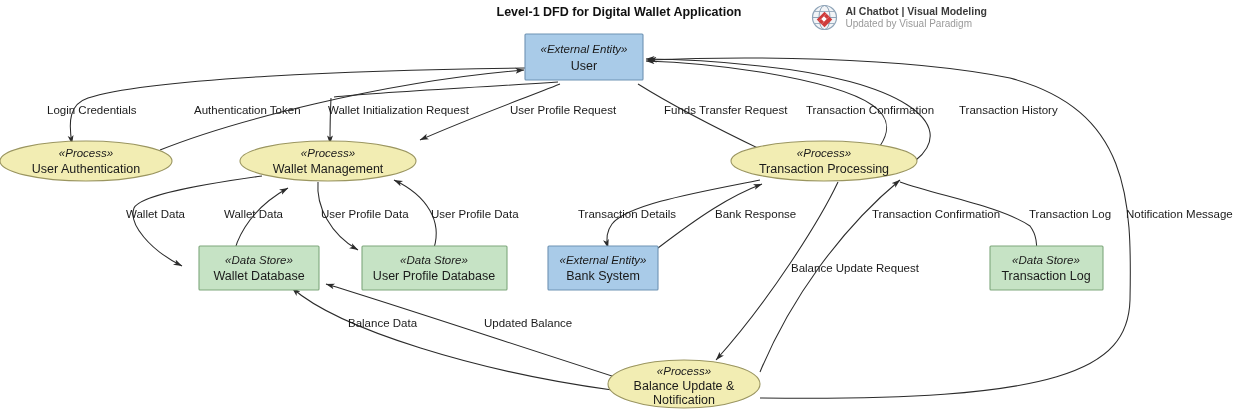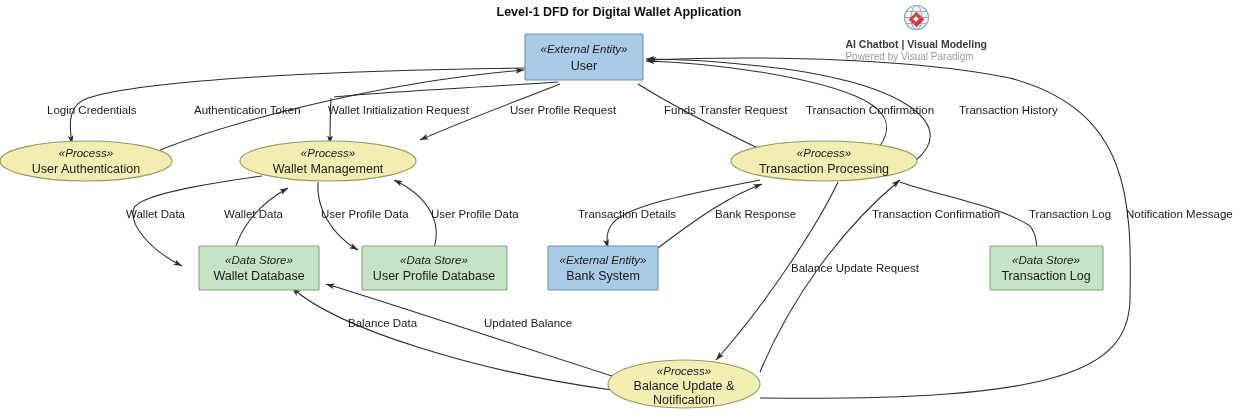--- a/index.html
+++ b/index.html
@@ -10,21 +10,21 @@
 
   .title{font-size:12.5px;font-weight:bold;fill:#111;text-anchor:middle;}
   .edge-label{font-size:11.5px;fill:#1a1a1a;}
   .node-stereo{font-size:11.5px;font-style:italic;fill:#1a1a1a;text-anchor:middle;}
   .node-name{font-size:12.5px;fill:#1a1a1a;text-anchor:middle;}
   .edge{fill:none;stroke:#2b2b2b;stroke-width:1.05;}
   .shape-proc{fill:#f2edb3;stroke:#9a9560;stroke-width:1.1;}
   .shape-store{fill:#c6e3c5;stroke:#7fa87d;stroke-width:1.1;}
   .shape-ext{fill:#a9cbe8;stroke:#6f93b3;stroke-width:1.1;}
 
-  #brand{position:absolute;right:8px;top:4px;display:flex;align-items:center;gap:7px;flex-direction:column;}
+  #brand{position:absolute;right:8px;top:4px;display:flex;align-items:center;gap:7px;}
   #brand .logo{width:27px;height:27px;flex:0 0 27px;}
   #brand .btxt{line-height:1.25;}
   #brand .b1{font-size:10.5px;font-weight:bold;color:#3b3b3b;white-space:nowrap;}
   #brand .b2{font-size:10px;color:#9a9a9a;white-space:nowrap;}
 </style>
 </head>
 <body>
 
 <div id="canvas">
 
@@ -171,17 +171,17 @@
       <path d="M7,15 H47 M7,39 H47" stroke="#8fa4b8" stroke-width="1.7" fill="none"></path>
       <g transform="translate(27,31) rotate(45)">
         <rect x="-11" y="-11" width="22" height="22" fill="#cf3b3b"></rect>
         <rect x="-5.5" y="-11" width="8" height="22" fill="#ffffff"></rect>
         <rect x="-5.5" y="-11" width="8" height="7" fill="#cf3b3b"></rect>
         <rect x="-5.5" y="4" width="8" height="7" fill="#cf3b3b"></rect>
       </g>
     </svg>
     <div class="btxt">
       <div class="b1">AI Chatbot | Visual Modeling</div>
-      <div class="b2">Powered by Visual Paradigm</div>
+      <div class="b2">Updated by Visual Paradigm</div>
     </div>
   </div>
 
 </div>
 
 </body></html>

